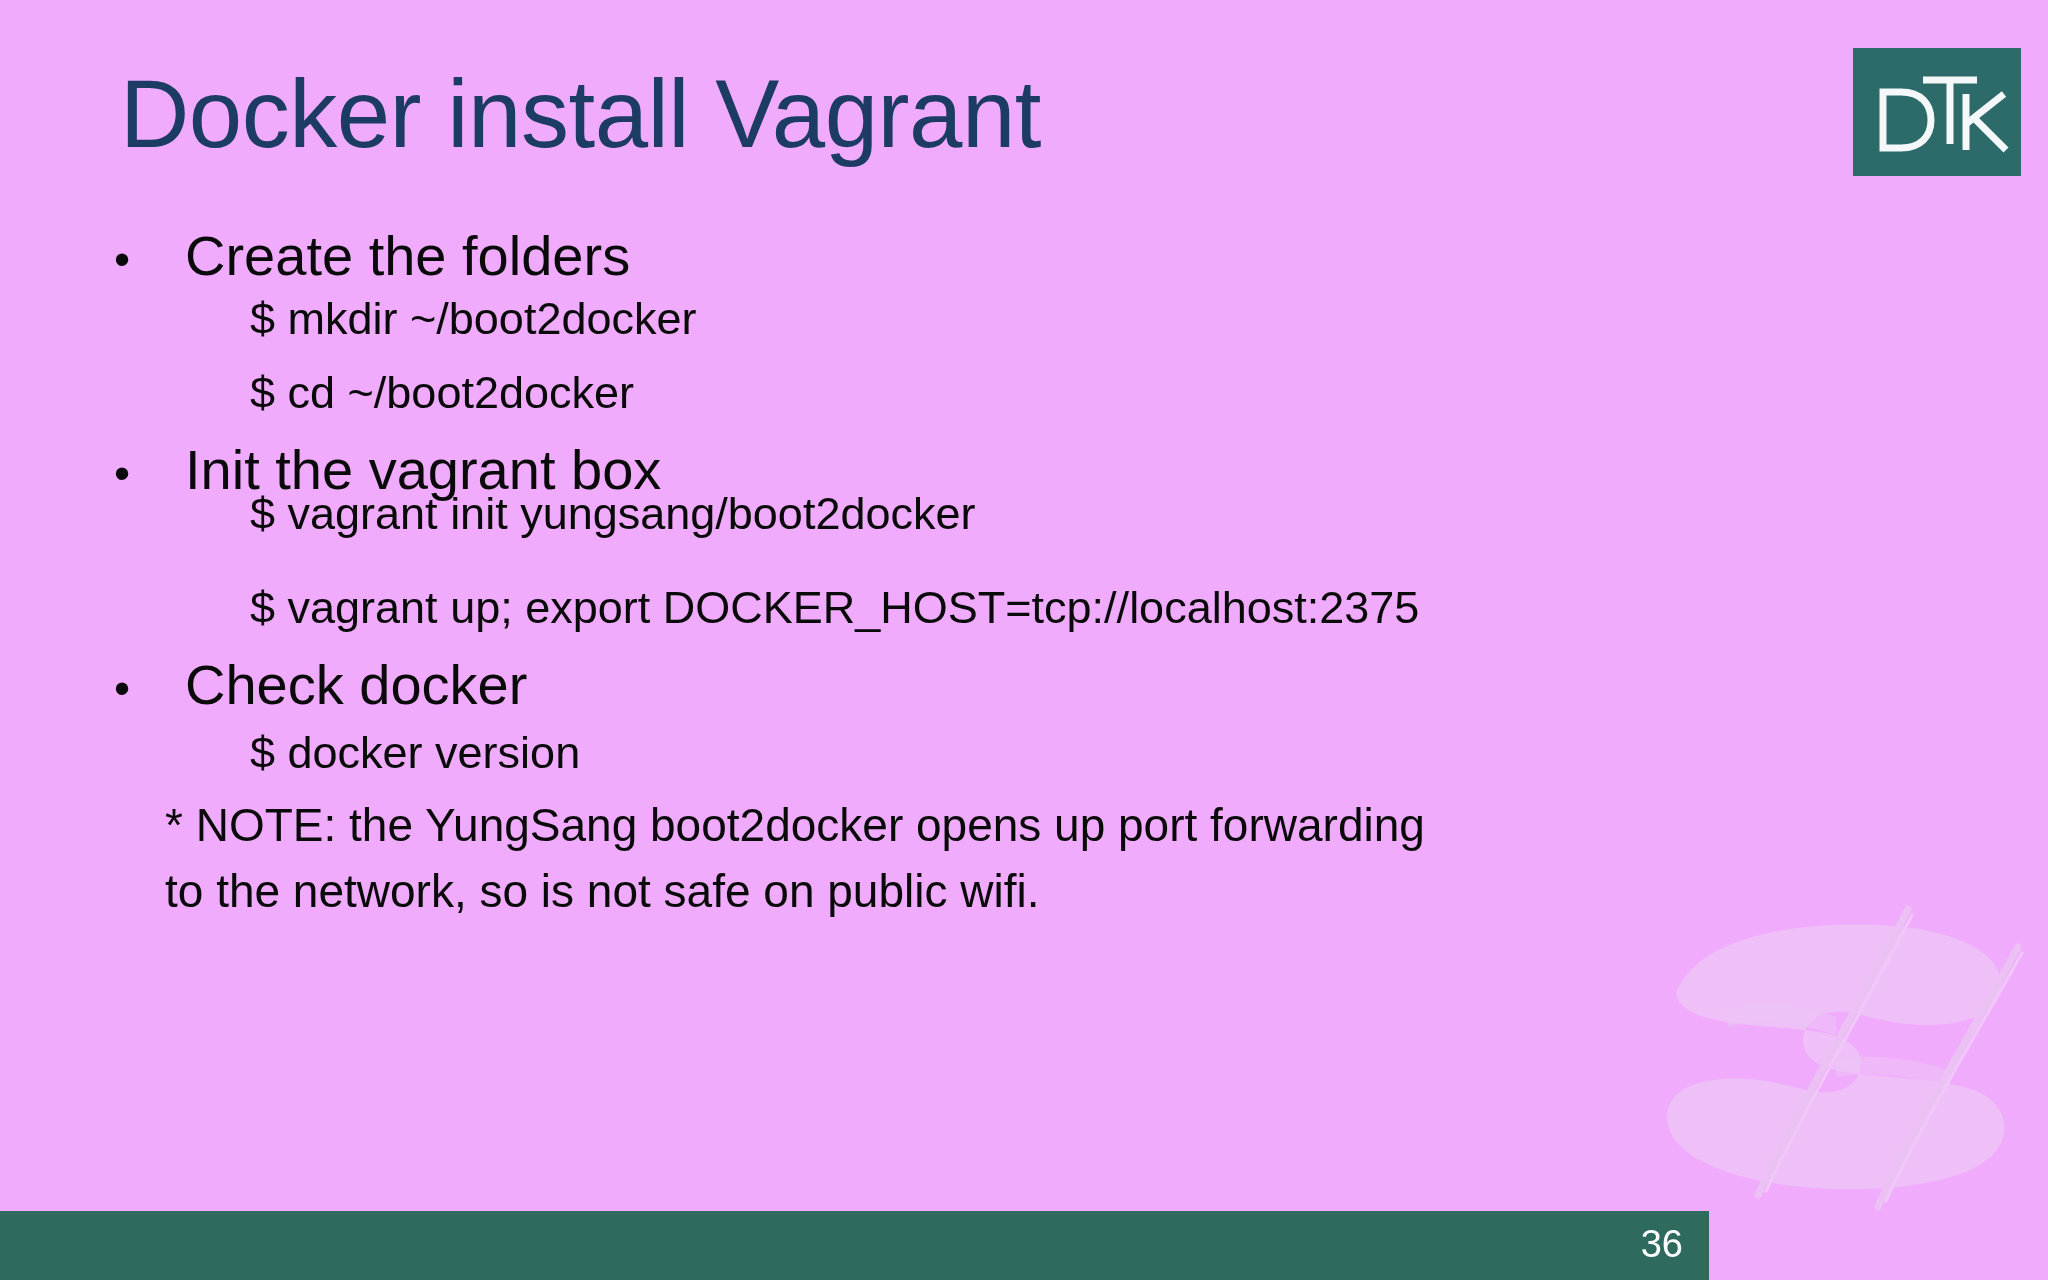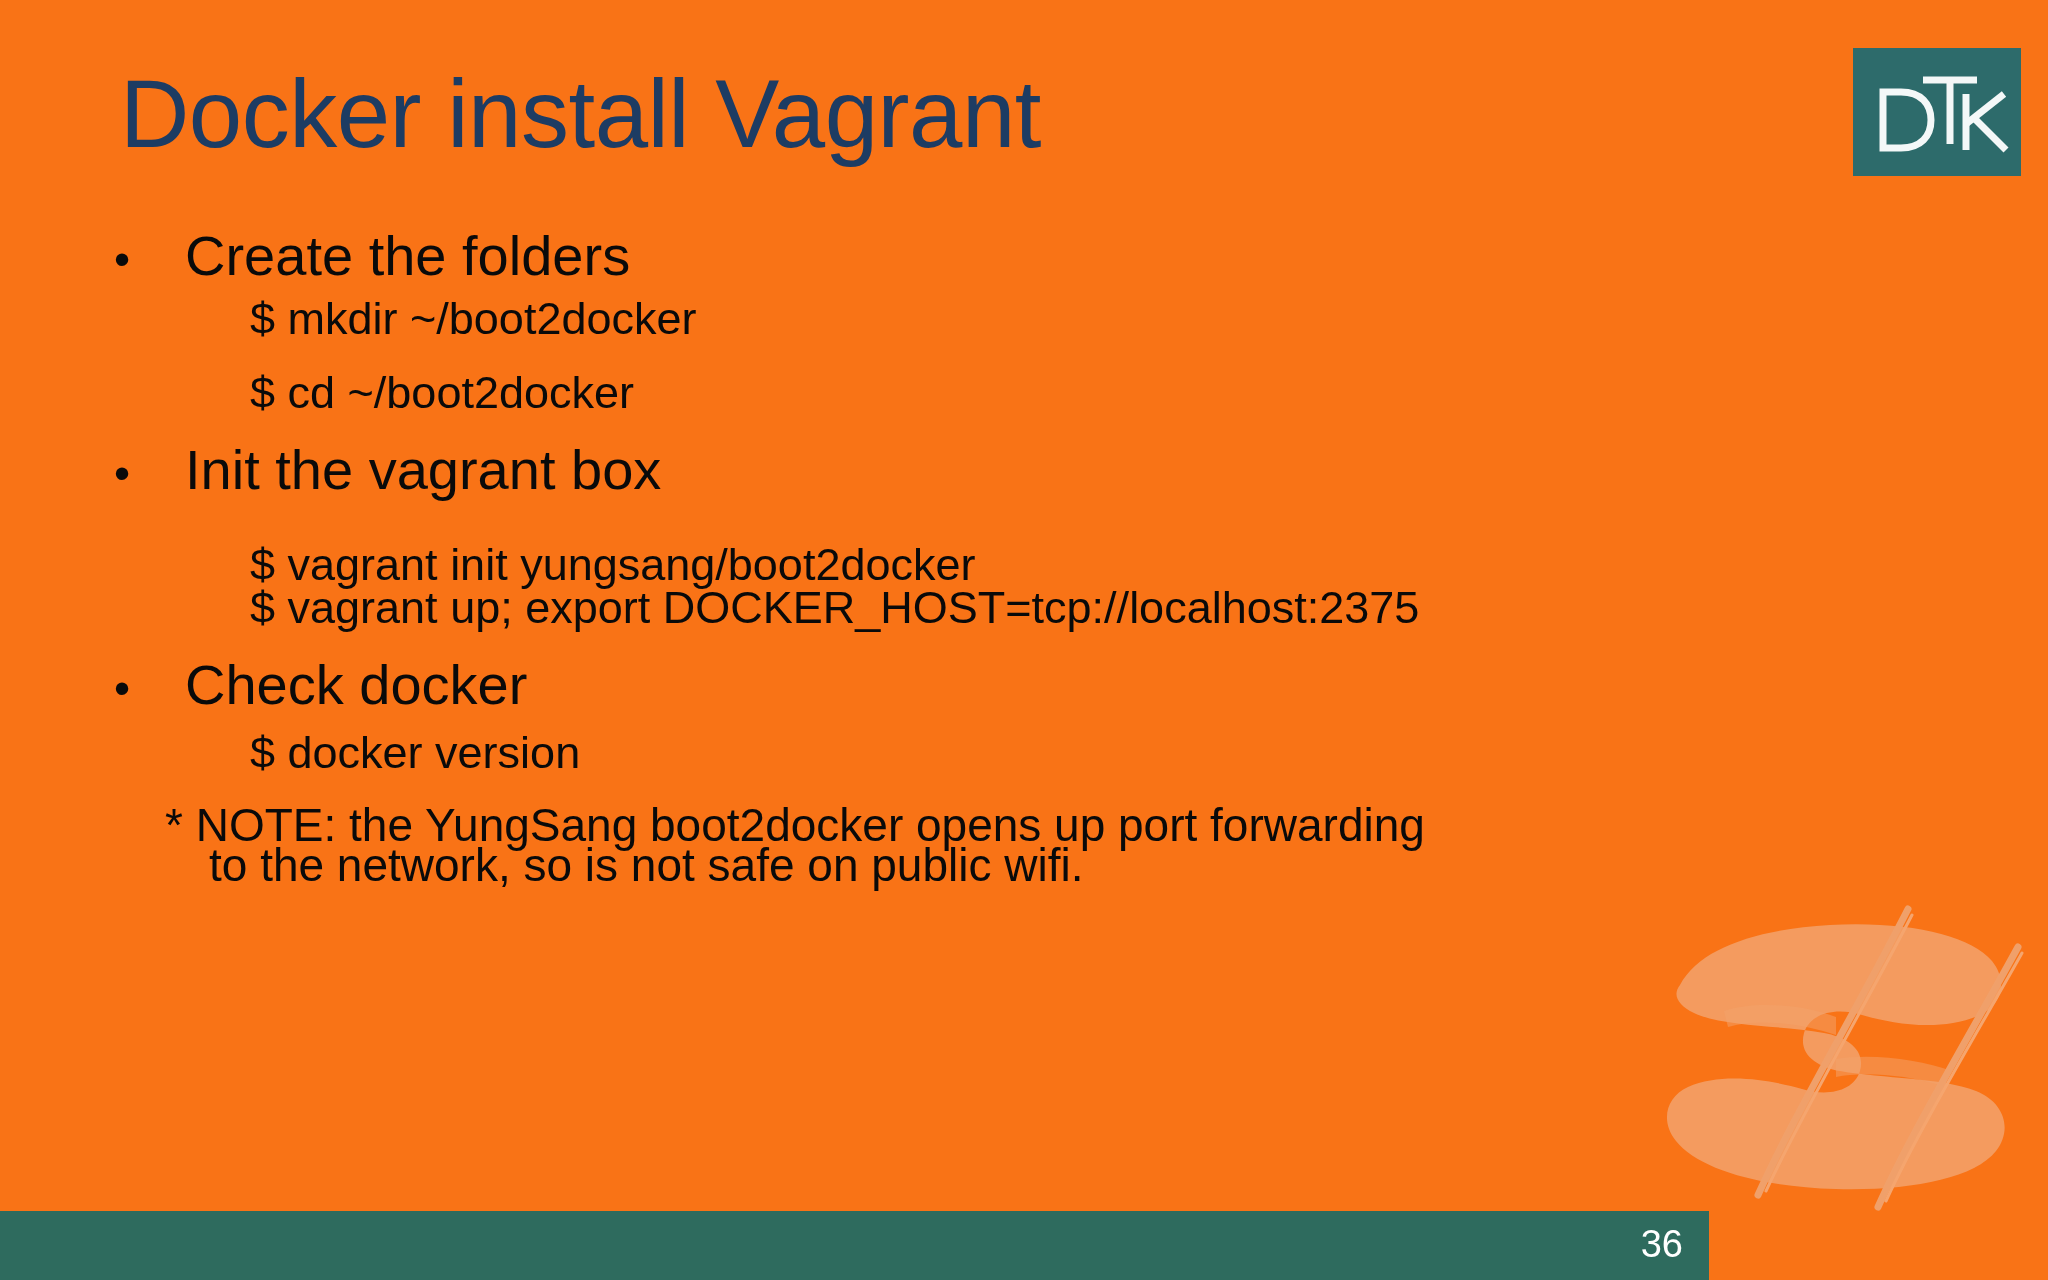--- a/index.html
+++ b/index.html
@@ -13,21 +13,21 @@
     position: relative;
     overflow: hidden;
     font-family: "Liberation Sans", sans-serif;
     -webkit-font-smoothing: antialiased;
   }
 
   
   #slide {
     position: absolute;
     inset: 0;
-    background: #f97316;
+    background: #f0abfc;
   }
 
   
   #watermark {
     position: absolute;
     left: 1640px;
     top: 895px;
     width: 400px;
     height: 320px;
     opacity: 0.40;
@@ -114,26 +114,26 @@
     line-height: 1;
     white-space: nowrap;
     color: #0a0a0a;
   }
 
   
   #row-b1   { top: 228px; }
   #row-c1   { top: 296px; }
   #row-c2   { top: 370px; }
   #row-b2   { top: 442px; }
-  #row-c3   { top: 542px; }
+  #row-c3   { top: 491px; }
   #row-c4   { top: 585px; }
   #row-b3   { top: 657px; }
   #row-c5   { top: 730px; }
   #row-n1   { top: 802px; text-align: right; }
-  #row-n2   { top: 842px; margin-left: 44px; }
+  #row-n2   { top: 868px; }
 
   
   #footer {
     position: absolute;
     left: 0;
     top: 1211px;
     width: 1709px;
     height: 69px;
     background: #2e6b5e;
     z-index: 6;

